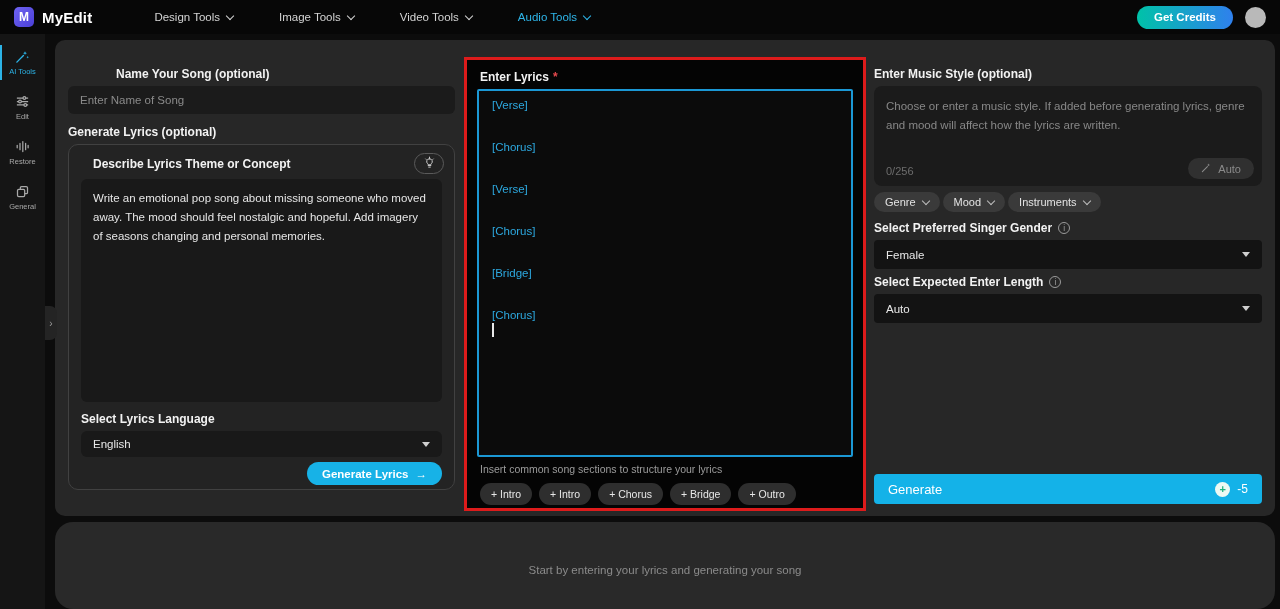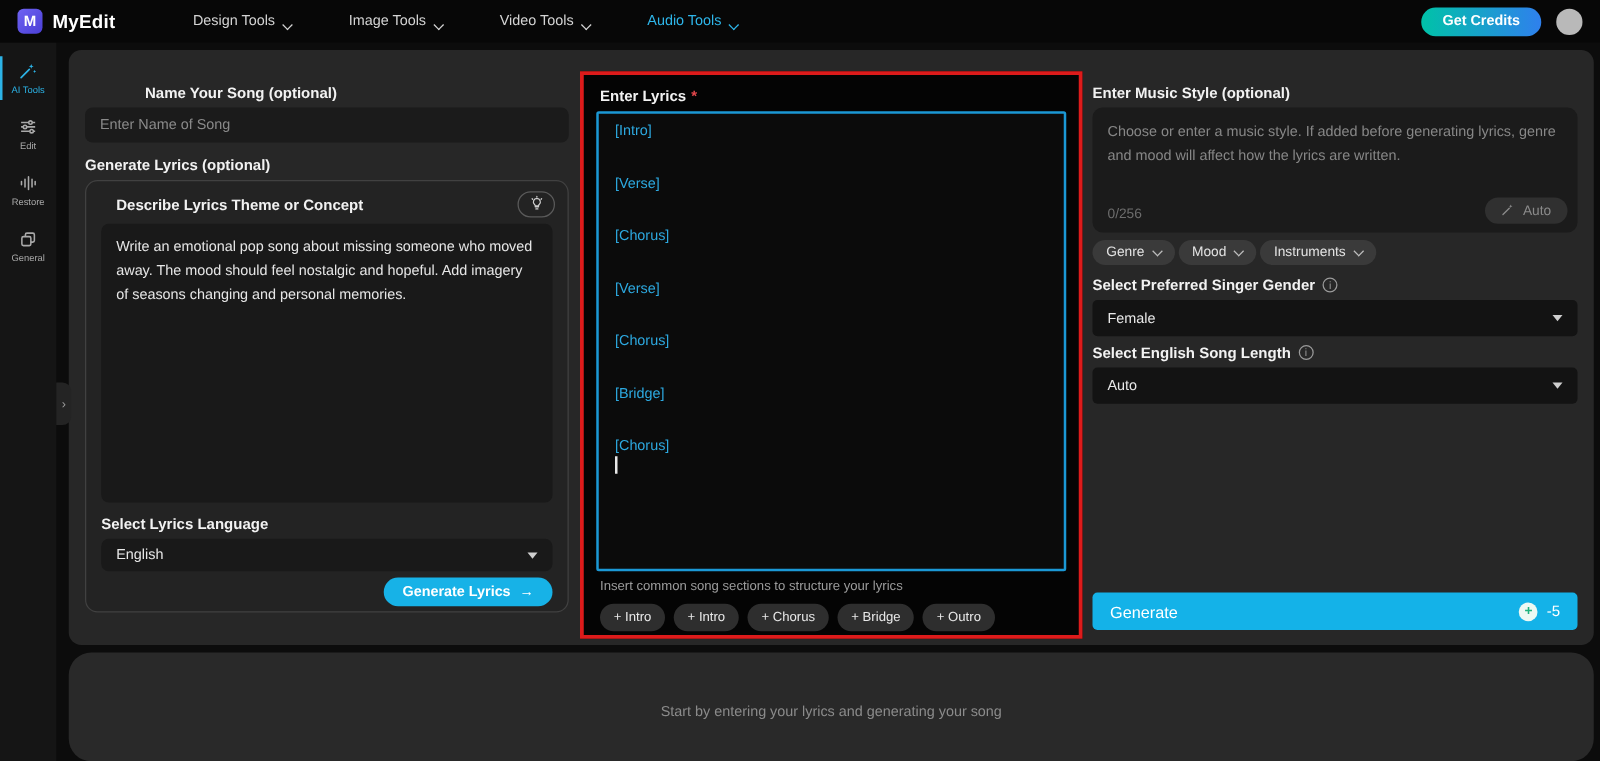--- a/index.html
+++ b/index.html
@@ -10,21 +10,21 @@
     font-family:"Liberation Sans", sans-serif;
     color:#ededed;
   }
   
   .topbar { position:absolute; left:0; top:0; width:1280px; height:34px; background:#070707;
             display:flex; align-items:center; padding:0 14px; z-index:40; }
   .logo { width:20px; height:20px; border-radius:5px; background:linear-gradient(135deg,#6f63f2,#4a3fd6);
           display:flex; align-items:center; justify-content:center; color:#fff; font-weight:700; font-size:12px; }
   .brand { font-weight:700; font-size:15px; margin-left:8px; color:#fff; letter-spacing:.2px; }
   .nav { display:flex; gap:46px; margin-left:62px; font-size:11.5px; color:#d4d4d4; }
-  .nav-item { display:flex; align-items:flex-end; cursor:pointer; }
+  .nav-item { display:flex; align-items:center; cursor:pointer; }
   .nav-item.active { color:#2eb6ea; }
   .chev { width:6px; height:6px; border-right:1.5px solid currentColor; border-bottom:1.5px solid currentColor;
           transform:rotate(45deg); display:inline-block; margin-left:7px; margin-top:-3px; }
   .topbar-right { margin-left:auto; display:flex; align-items:center; gap:12px; }
   .get-credits { height:23px; padding:0 17px; border-radius:999px; border:none; cursor:pointer;
                  background:linear-gradient(90deg,#00c2a8,#2f80ed); color:#fff; font-weight:700; font-size:11.5px;
                  display:flex; align-items:center; font-family:inherit; }
   .avatar { width:21px; height:21px; border-radius:50%; background:#b9b9b9; }
 
   
@@ -202,21 +202,20 @@
     </div>
     <button class="genlyrics-btn">
       <span>Generate Lyrics</span>
       <span>→</span>
     </button>
   </div>
 
   <div class="annotation">
     <div class="lyrics-header"><span>Enter Lyrics</span><span class="req">*</span></div>
     <div class="lyrics-box">
-      <div class="lyric-line">[Intro]</div>
       <div class="lyric-line">[Verse]</div>
       <div class="lyric-line">[Chorus]</div>
       <div class="lyric-line">[Verse]</div>
       <div class="lyric-line">[Chorus]</div>
       <div class="lyric-line">[Bridge]</div>
       <div class="lyric-line last">[Chorus]</div>
       <div class="text-cursor"></div>
     </div>
     <div class="lyrics-hint">Insert common song sections to structure your lyrics</div>
     <div class="section-pills">
@@ -256,21 +255,21 @@
       <span class="chev"></span>
     </button>
   </div>
 
   <div class="label" style="left:819px; top:181px;"><span>Select Preferred Singer Gender</span><span class="info">i</span></div>
   <div class="dd-select" style="top:200px;">
     <span>Female</span>
     <span class="caret"></span>
   </div>
 
-  <div class="label" style="left:819px; top:235px;"><span>Select English Song Length</span><span class="info">i</span></div>
+  <div class="label" style="left:819px; top:235px;"><span>Select Expected Enter Length</span><span class="info">i</span></div>
   <div class="dd-select" style="top:254px;">
     <span>Auto</span>
     <span class="caret"></span>
   </div>
 
   <button class="generate-btn">
     <span>Generate</span>
     <span class="coin">+</span>
     <span class="cost">-5</span>
   </button>

